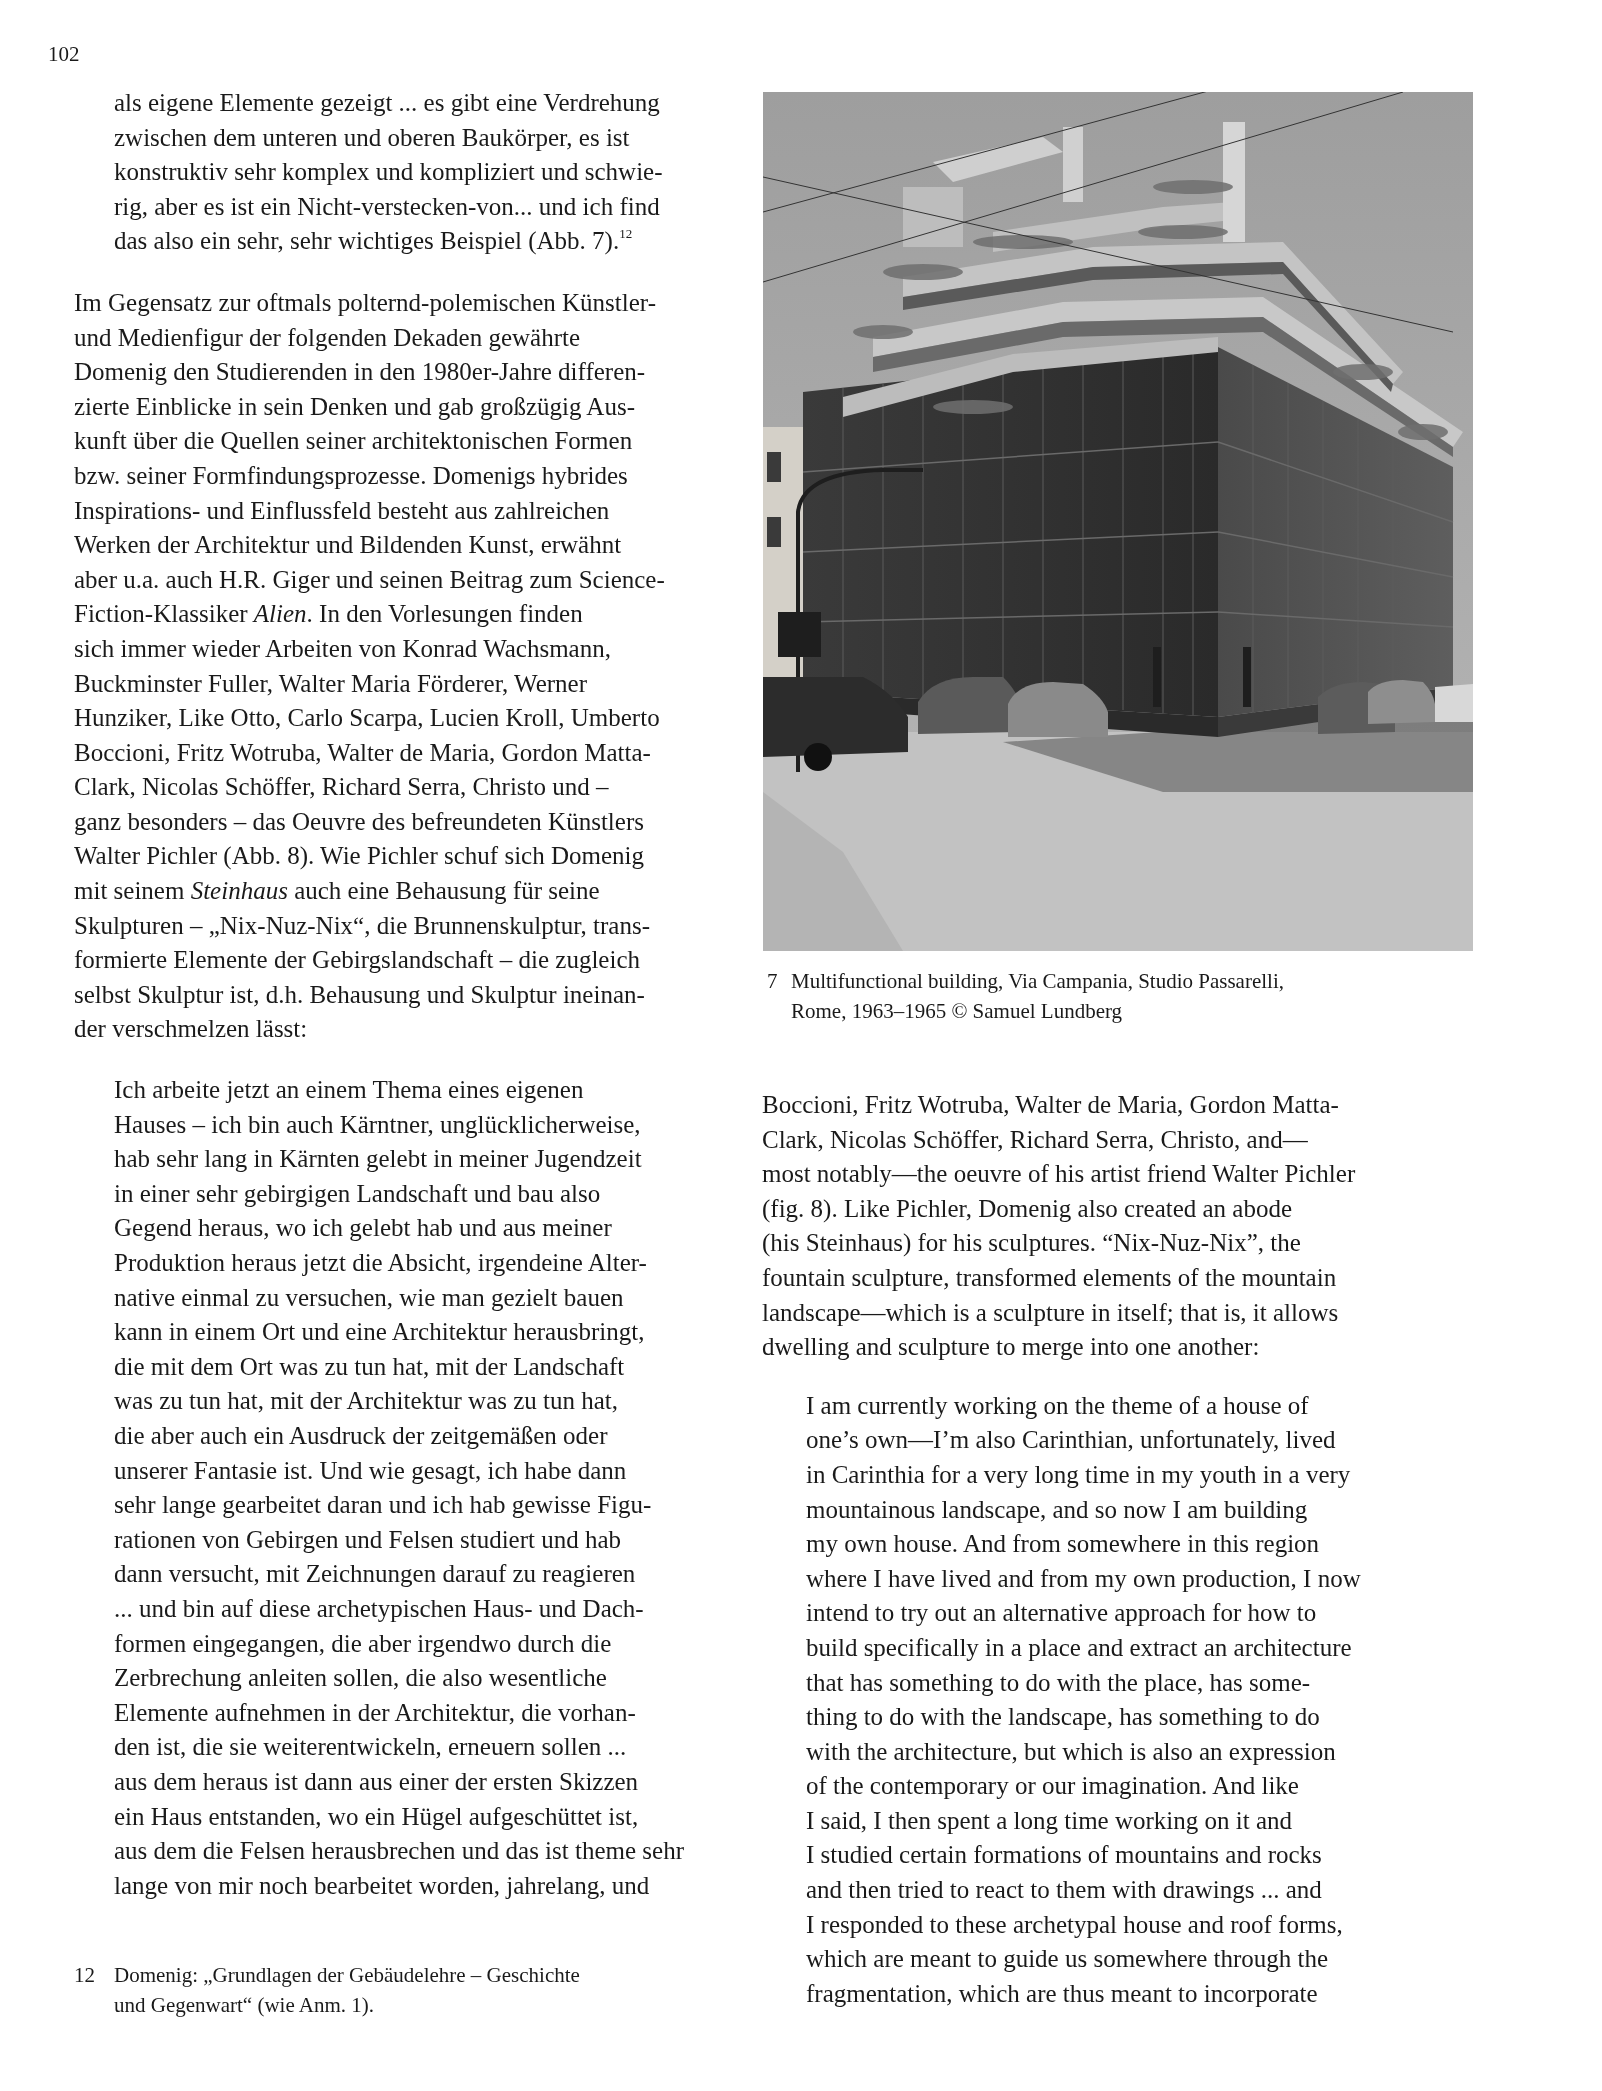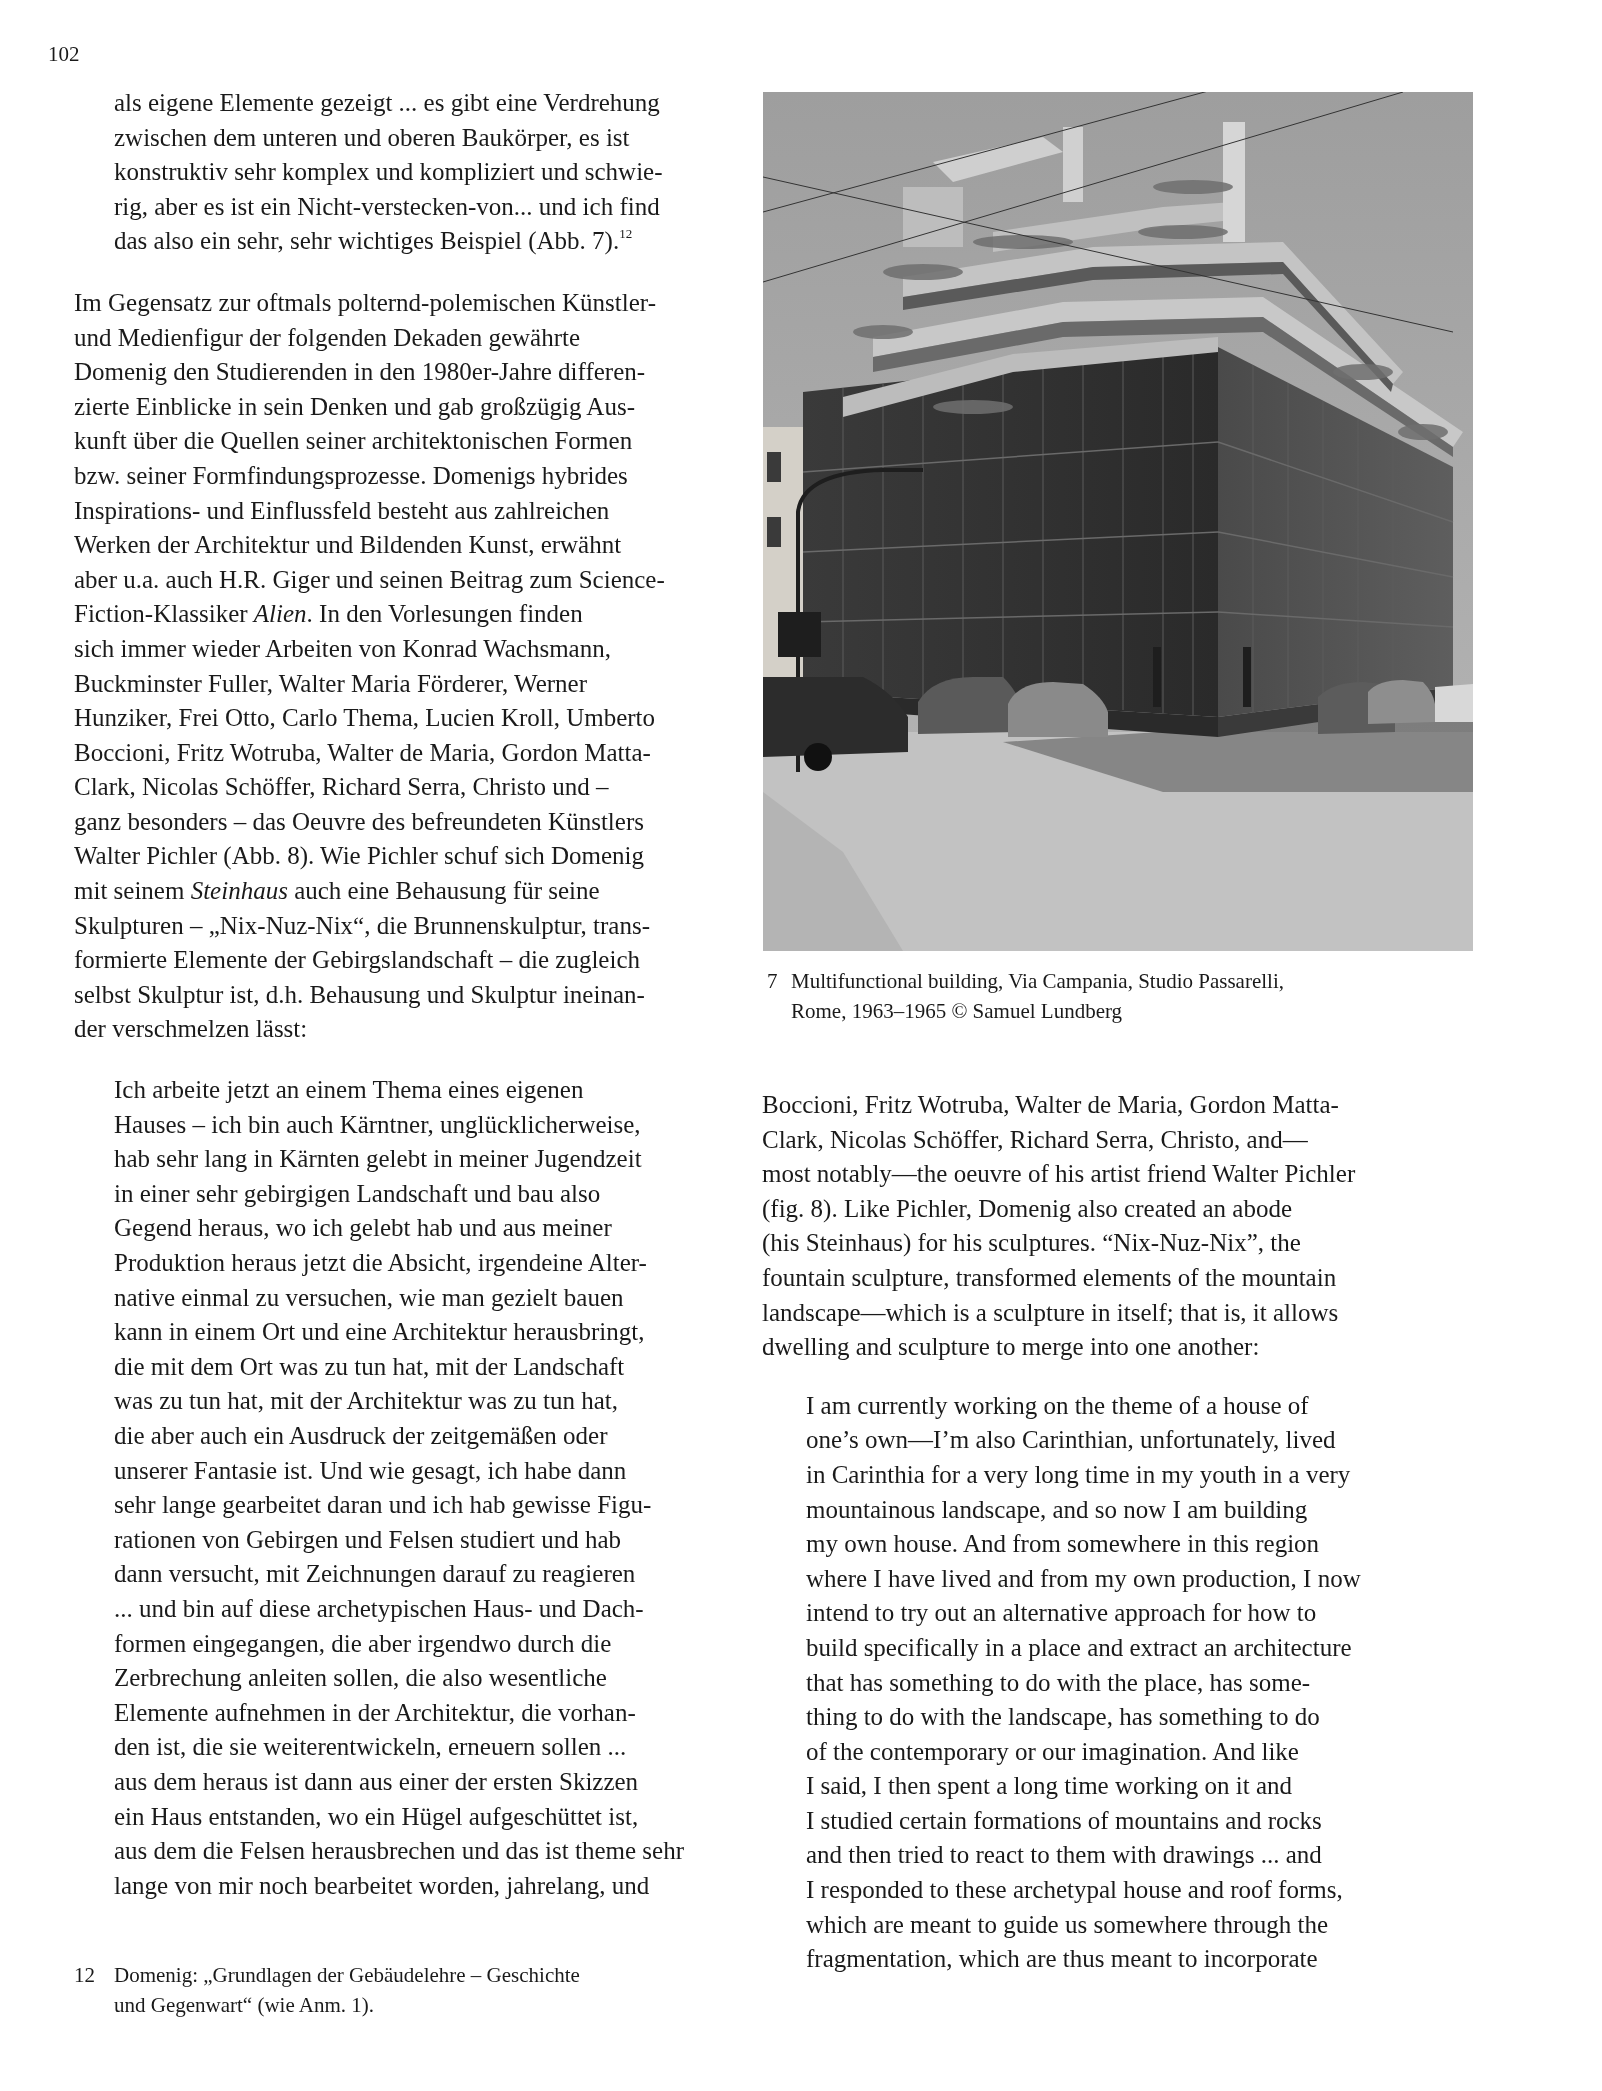--- a/index.html
+++ b/index.html
@@ -58,21 +58,21 @@
       <span class="line">Domenig den Studierenden in den 1980er-Jahre differen-</span>
       <span class="line">zierte Einblicke in sein Denken und gab großzügig Aus-</span>
       <span class="line">kunft über die Quellen seiner architektonischen Formen</span>
       <span class="line">bzw. seiner Formfindungsprozesse. Domenigs hybrides</span>
       <span class="line">Inspirations- und Einflussfeld besteht aus zahlreichen</span>
       <span class="line">Werken der Architektur und Bildenden Kunst, erwähnt</span>
       <span class="line">aber u.a. auch H.R. Giger und seinen Beitrag zum Science-</span>
       <span class="line"><span>Fiction-Klassiker </span><em>Alien</em><span>. In den Vorlesungen finden</span></span>
       <span class="line">sich immer wieder Arbeiten von Konrad Wachsmann,</span>
       <span class="line">Buckminster Fuller, Walter Maria Förderer, Werner</span>
-      <span class="line">Hunziker, Frei Otto, Carlo Thema, Lucien Kroll, Umberto</span>
+      <span class="line">Hunziker, Like Otto, Carlo Scarpa, Lucien Kroll, Umberto</span>
       <span class="line">Boccioni, Fritz Wotruba, Walter de Maria, Gordon Matta-</span>
       <span class="line">Clark, Nicolas Schöffer, Richard Serra, Christo und –</span>
       <span class="line">ganz besonders – das Oeuvre des befreundeten Künstlers</span>
       <span class="line">Walter Pichler (Abb. 8). Wie Pichler schuf sich Domenig</span>
       <span class="line"><span>mit seinem </span><em>Steinhaus</em><span> auch eine Behausung für seine</span></span>
       <span class="line">Skulpturen – „Nix-Nuz-Nix“, die Brunnenskulptur, trans-</span>
       <span class="line">formierte Elemente der Gebirgslandschaft – die zugleich</span>
       <span class="line">selbst Skulptur ist, d.h. Behausung und Skulptur ineinan-</span>
       <span class="line">der verschmelzen lässt:</span>
     </p>
@@ -244,20 +244,21 @@
       <span class="line">I am currently working on the theme of a house of</span>
       <span class="line">one’s own—I’m also Carinthian, unfortunately, lived</span>
       <span class="line">in Carinthia for a very long time in my youth in a very</span>
       <span class="line">mountainous landscape, and so now I am building</span>
       <span class="line">my own house. And from somewhere in this region</span>
       <span class="line">where I have lived and from my own production, I now</span>
       <span class="line">intend to try out an alternative approach for how to</span>
       <span class="line">build specifically in a place and extract an architecture</span>
       <span class="line">that has something to do with the place, has some-</span>
       <span class="line">thing to do with the landscape, has something to do</span>
+      <span class="line">with the architecture, but which is also an expression</span>
       <span class="line">of the contemporary or our imagination. And like</span>
       <span class="line">I said, I then spent a long time working on it and</span>
       <span class="line">I studied certain formations of mountains and rocks</span>
       <span class="line">and then tried to react to them with drawings ... and</span>
       <span class="line">I responded to these archetypal house and roof forms,</span>
       <span class="line">which are meant to guide us somewhere through the</span>
       <span class="line">fragmentation, which are thus meant to incorporate</span>
     </p>
 </div>
 

